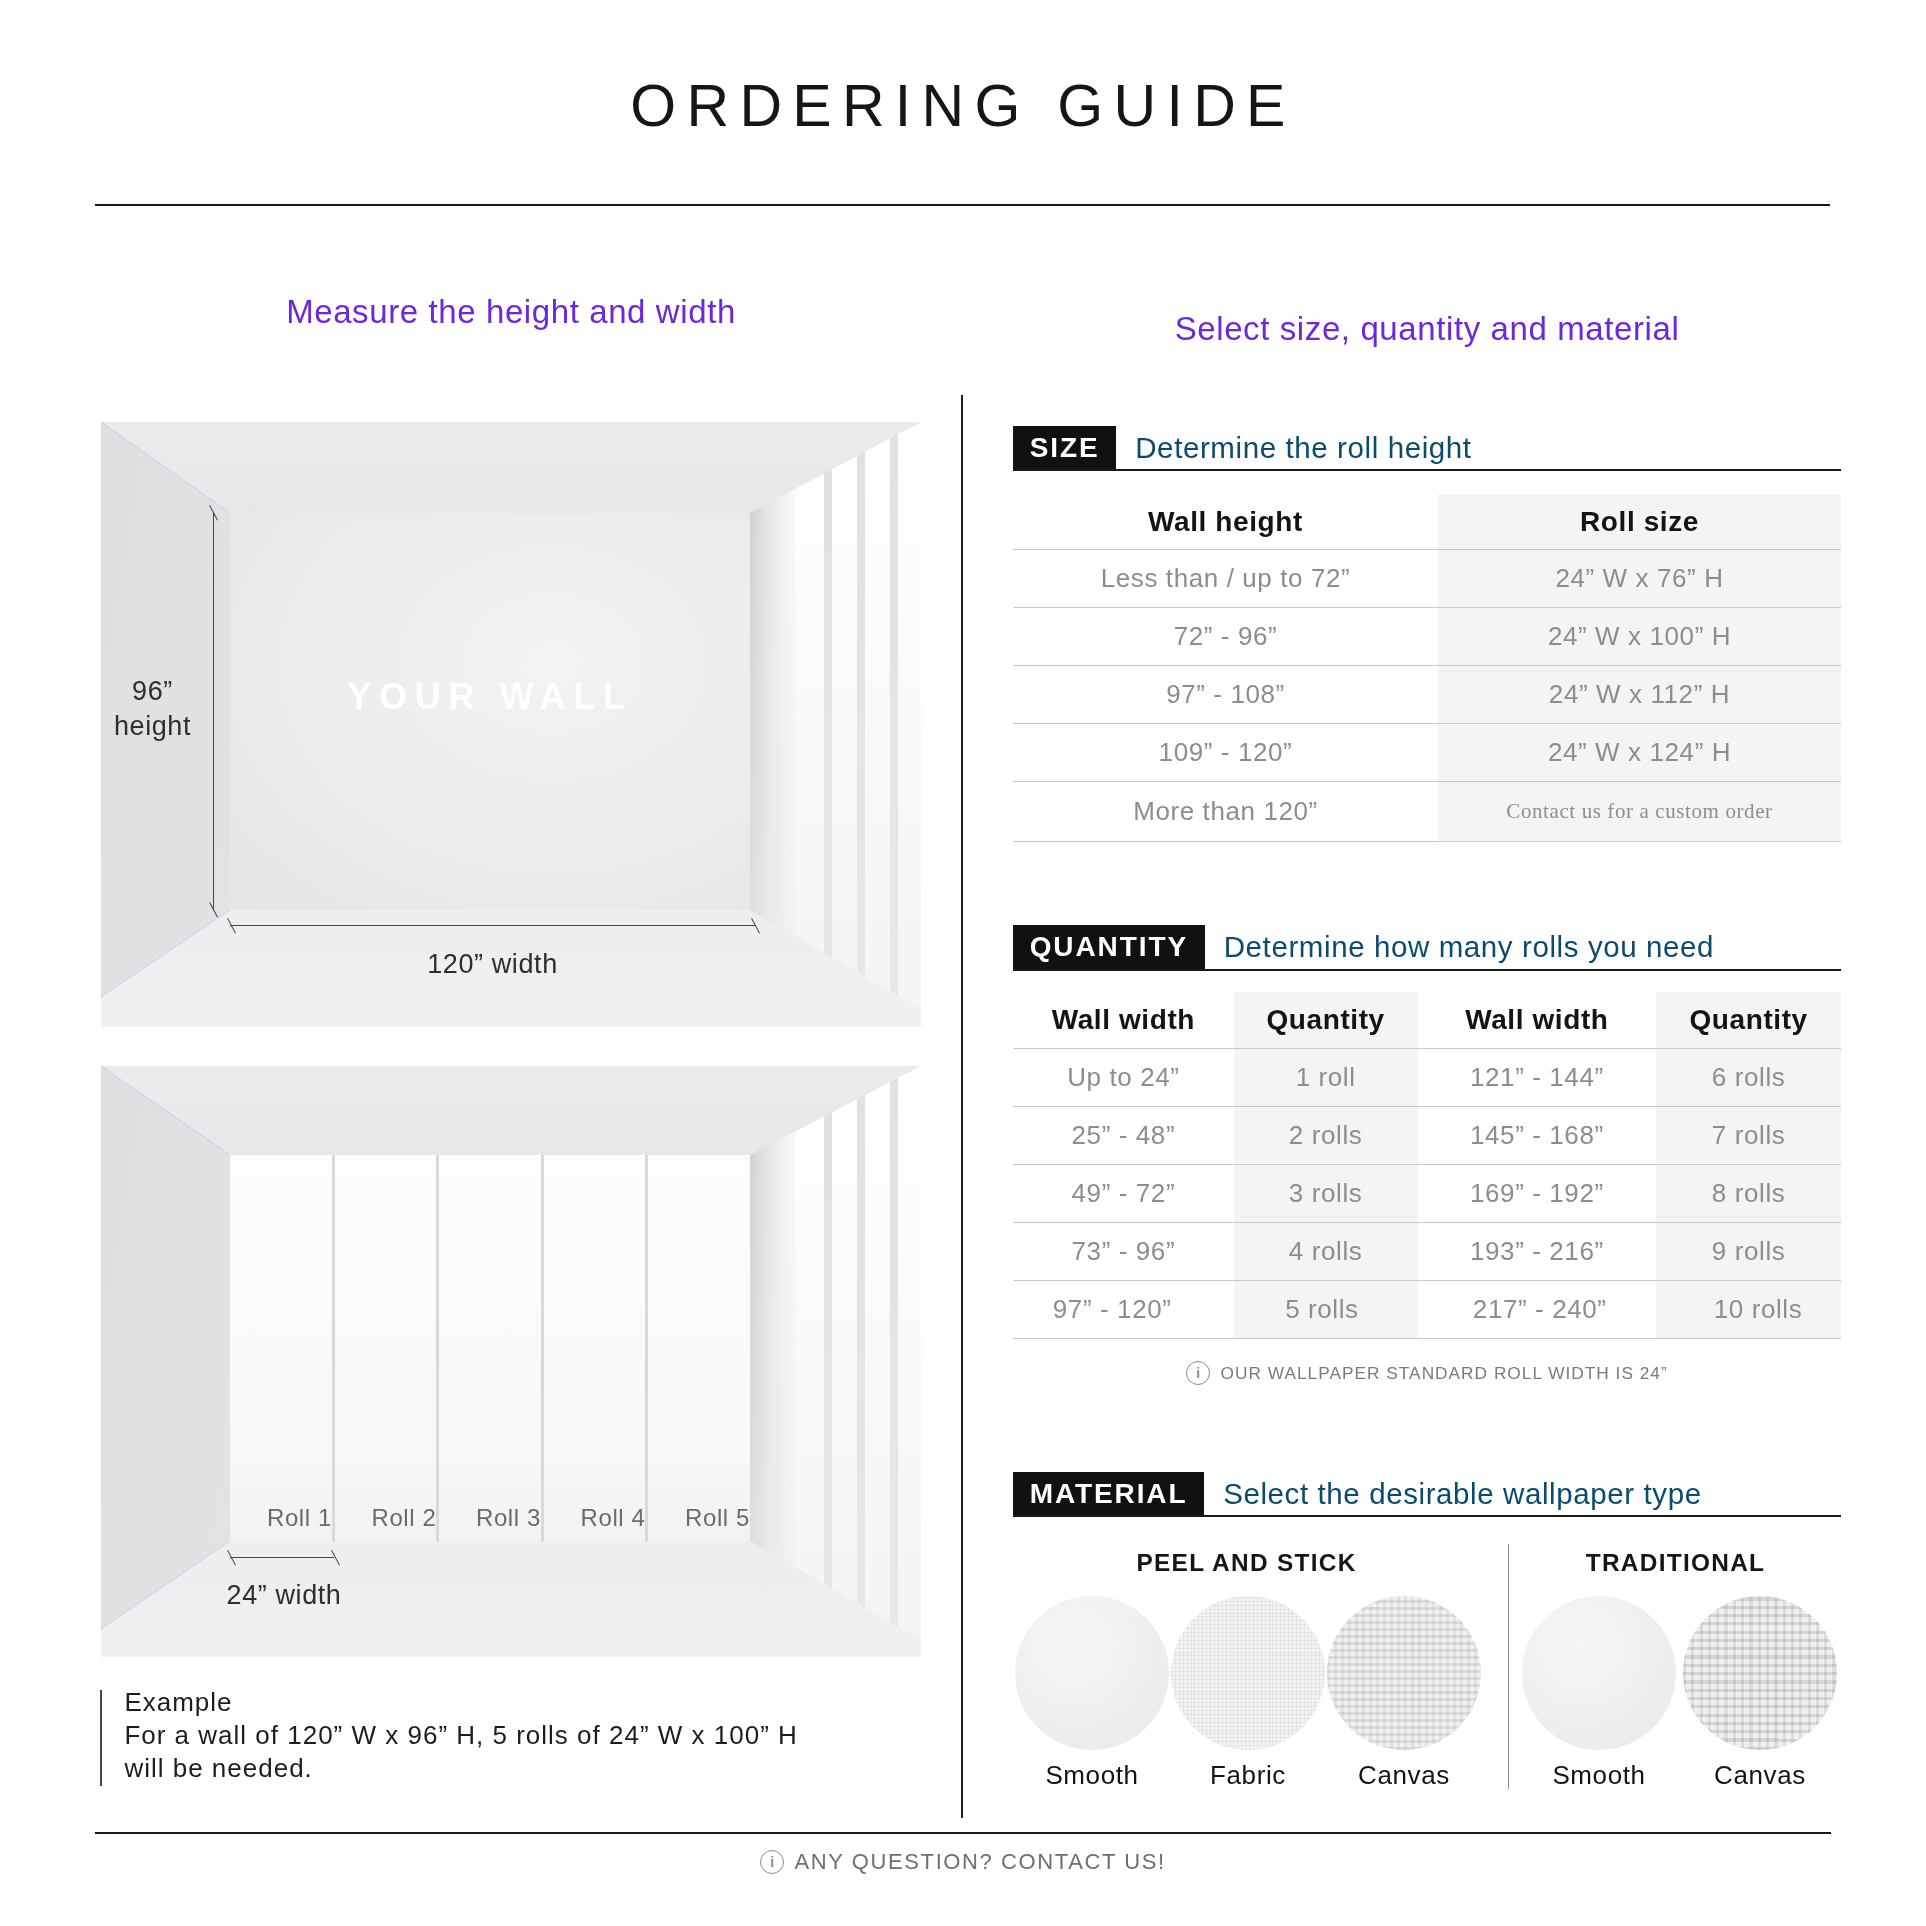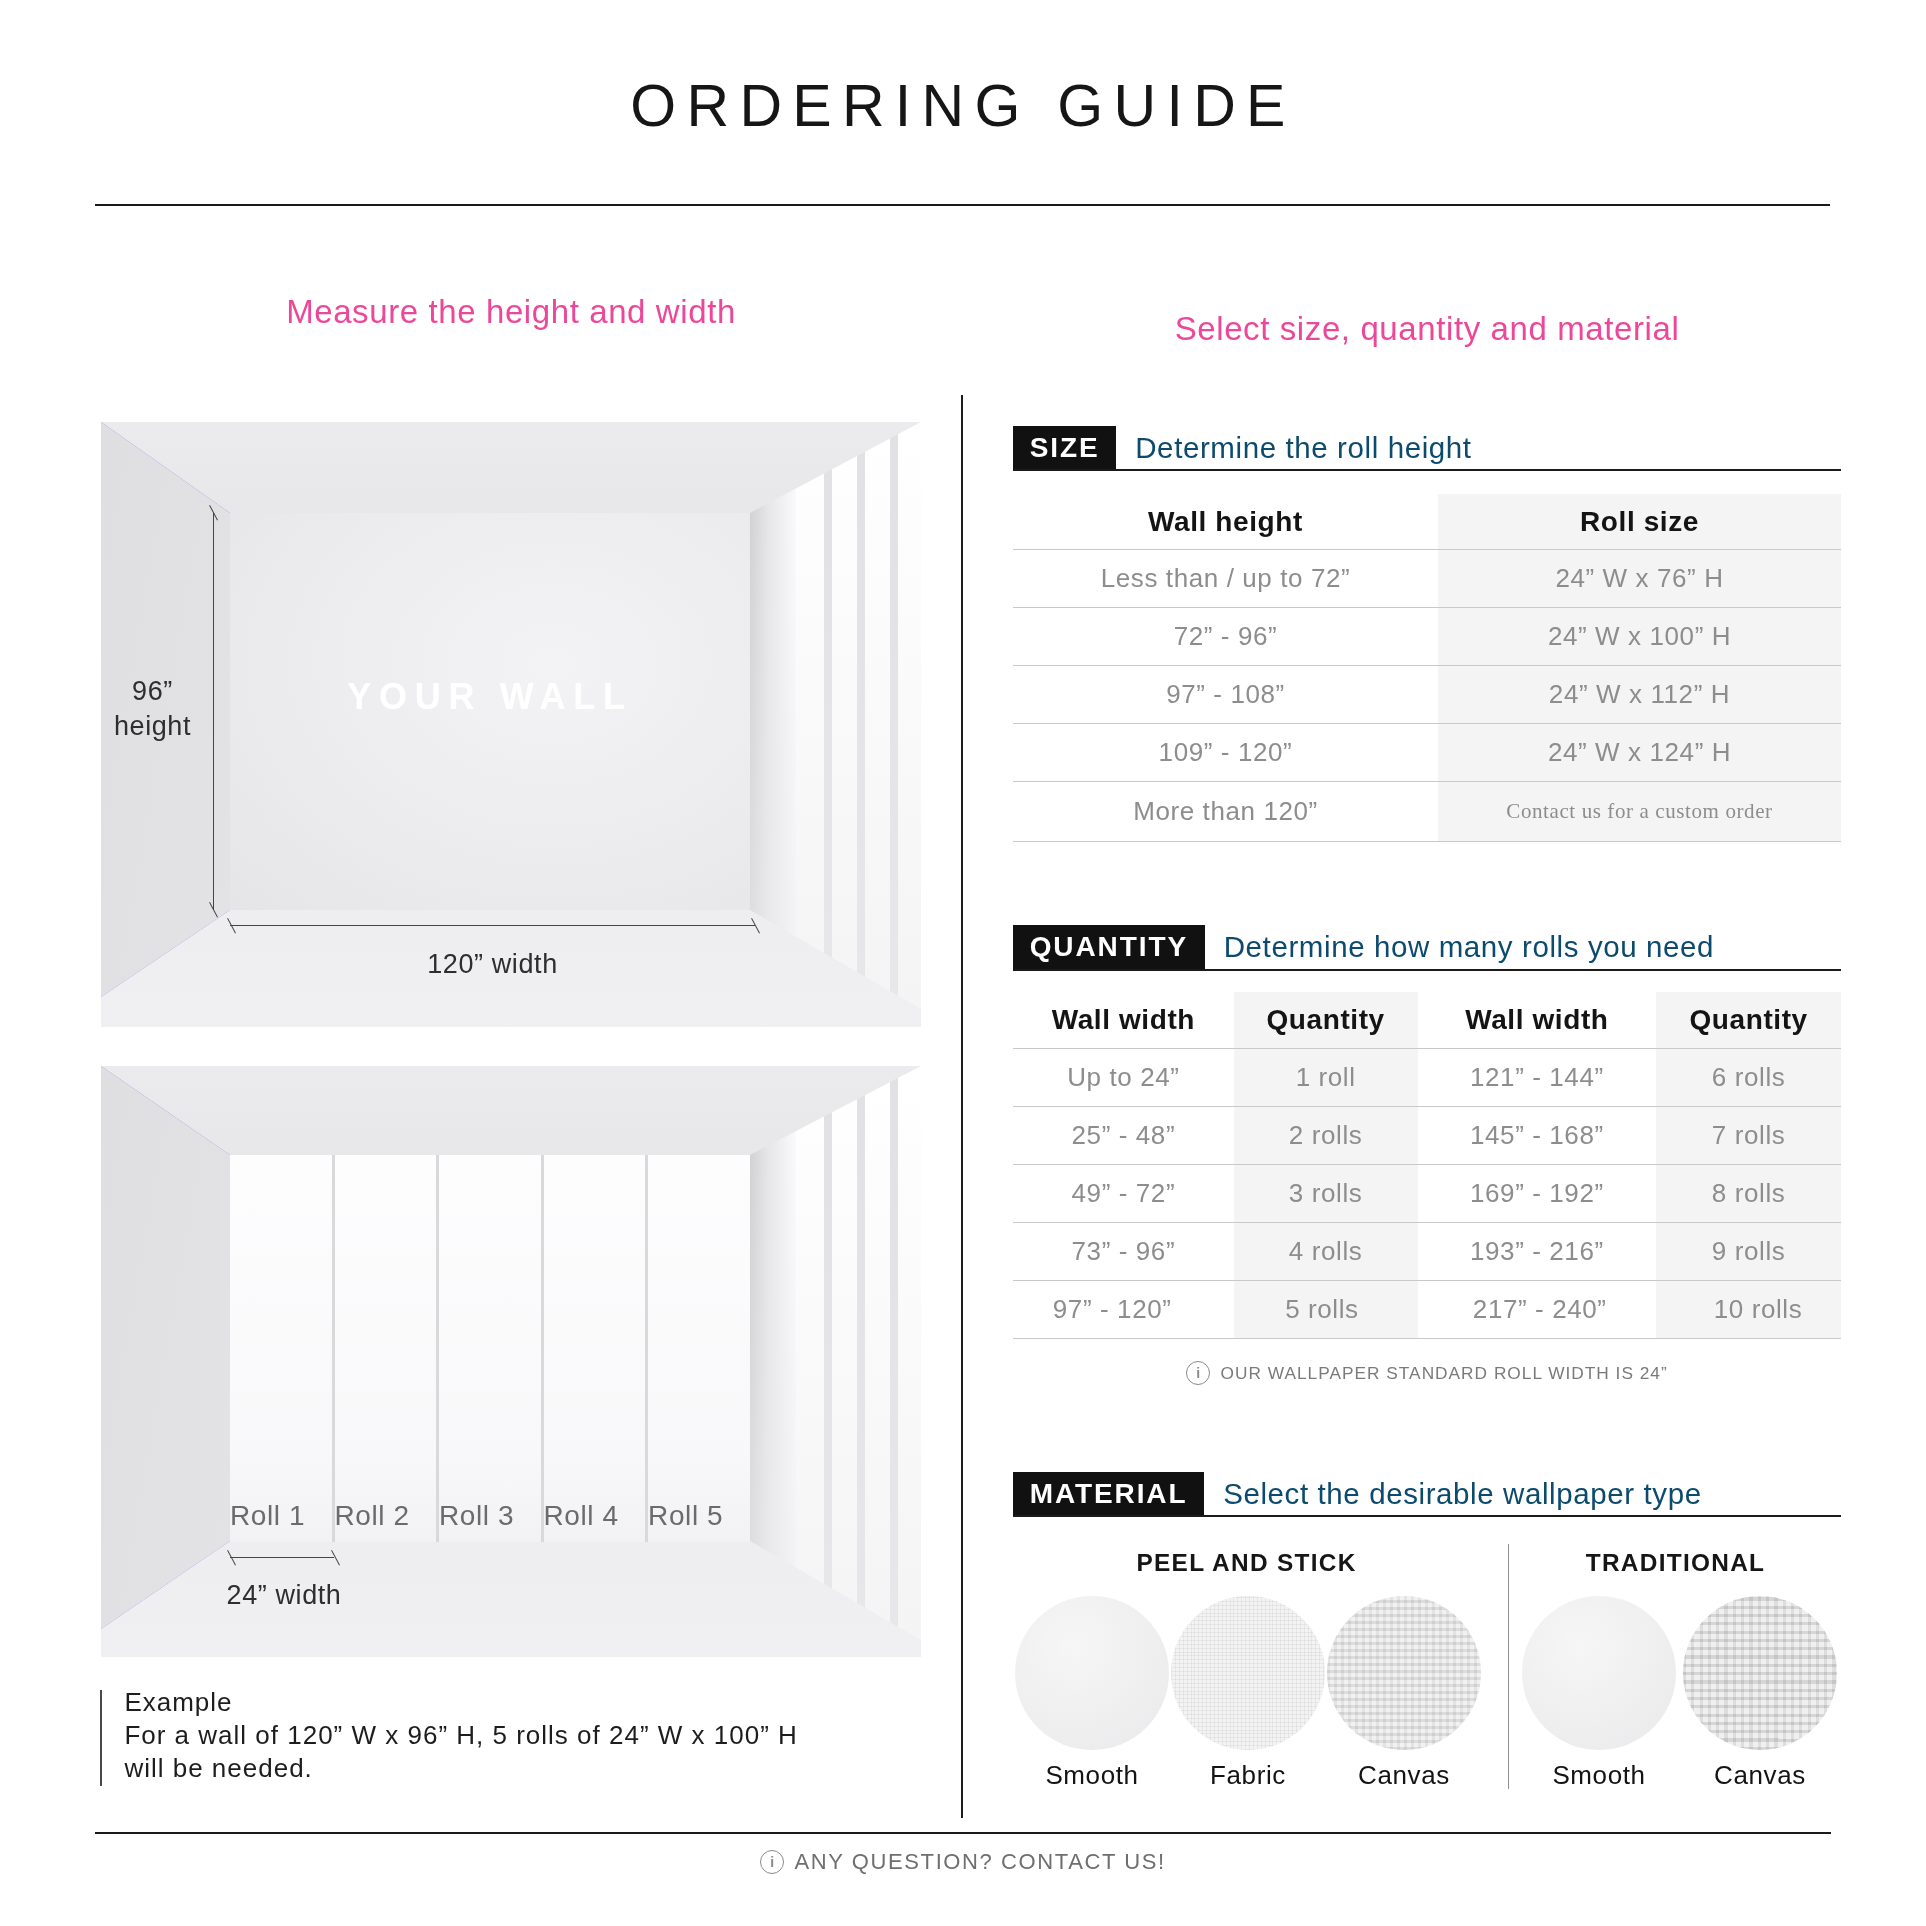--- a/index.html
+++ b/index.html
@@ -10,21 +10,21 @@
   .abs{position:absolute;}
 
   
   .page-title{
     left:0;top:72px;width:1926px;text-align:center;
     font-size:59px;font-weight:500;letter-spacing:10.3px;color:#161616;
   }
   .title-rule{left:95px;top:204px;width:1735px;height:1.9px;background:#1a1a1a;}
 
   
-  .col-heading{font-size:33px;font-weight:500;color:#ec4899;text-align:center;line-height:1.35;letter-spacing:0.6px;}
+  .col-heading{font-size:33px;font-weight:500;color:#6d28d9;text-align:center;line-height:1.35;letter-spacing:0.6px;}
   .left-heading{left:101px;top:290px;width:820px;}
   .right-heading{left:1013px;top:307px;width:828px;}
   .col-divider{left:961px;top:395px;width:1.9px;height:1423px;background:#1c1c1c;}
 
   
   .room{overflow:hidden;background:#8b5cf6;}
   .room .window{position:absolute;top:0;bottom:0;background:#ffffff;}
   .room .window .pillar{position:absolute;left:0;top:0;bottom:0;width:46px;
     background:linear-gradient(90deg,#cfcfd1 0%,#e6e6e8 40%,#fbfbfd 100%);}
   .room .window .mullion{position:absolute;top:0;bottom:0;width:7.7px;background:#e1e1e3;}
@@ -33,21 +33,21 @@
   .room .leftwall{position:absolute;inset:0;background:linear-gradient(100deg,#dfdfe1 0%,#ededef 85%);}
   .room .floor{position:absolute;inset:0;background:linear-gradient(180deg,#d9d9db 0%,#ebebed 55%,#f0f0f2 100%);}
   .room .backwall{position:absolute;background:radial-gradient(ellipse at 62% 38%, #f3f3f5 0%, #ececee 55%, #e5e5e7 100%);}
   .wall-caption{position:absolute;color:#ffffff;font-weight:700;font-size:36px;letter-spacing:7.7px;text-align:center;}
   .dim-label{position:absolute;color:#2e2e2e;font-size:27px;letter-spacing:0.6px;text-align:center;line-height:1.3;}
   .dim-line-v{position:absolute;width:1.3px;background:#454545;}
   .dim-line-h{position:absolute;height:1.3px;background:#454545;}
   .tick{position:absolute;width:16.7px;height:1.3px;background:#454545;transform:rotate(62deg);}
   .panels{position:absolute;display:flex;gap:2.6px;background:#d9d9db;}
   .panel{flex:1;position:relative;background:linear-gradient(180deg,#fdfdfe 0%,#f8f8fa 78%,#f2f2f4 100%);}
-  .roll-label{position:absolute;left:0;right:0;bottom:10.3px;text-align:left;font-size:28px;color:#6b6b6b;letter-spacing:0.6px;}
+  .roll-label{position:absolute;left:0;right:0;bottom:10.3px;text-align:right;font-size:24px;color:#6b6b6b;letter-spacing:0.6px;}
 
   
   .example{left:100px;top:1686px;width:835px;}
   .example-bar{position:absolute;left:0;top:3.9px;width:1.9px;height:96px;background:#4a4a4a;}
   .example-text{margin-left:24.4px;font-size:26px;color:#1d1d1d;letter-spacing:1px;line-height:1.27;}
 
   
   .section-head{display:flex;align-items:center;gap:19px;left:1013px;width:828px;height:44px;}
   .badge{height:44px;display:inline-flex;align-items:center;padding:0 16.7px;background:#111111;color:#ffffff;
     font-size:28px;font-weight:600;letter-spacing:1.9px;}

